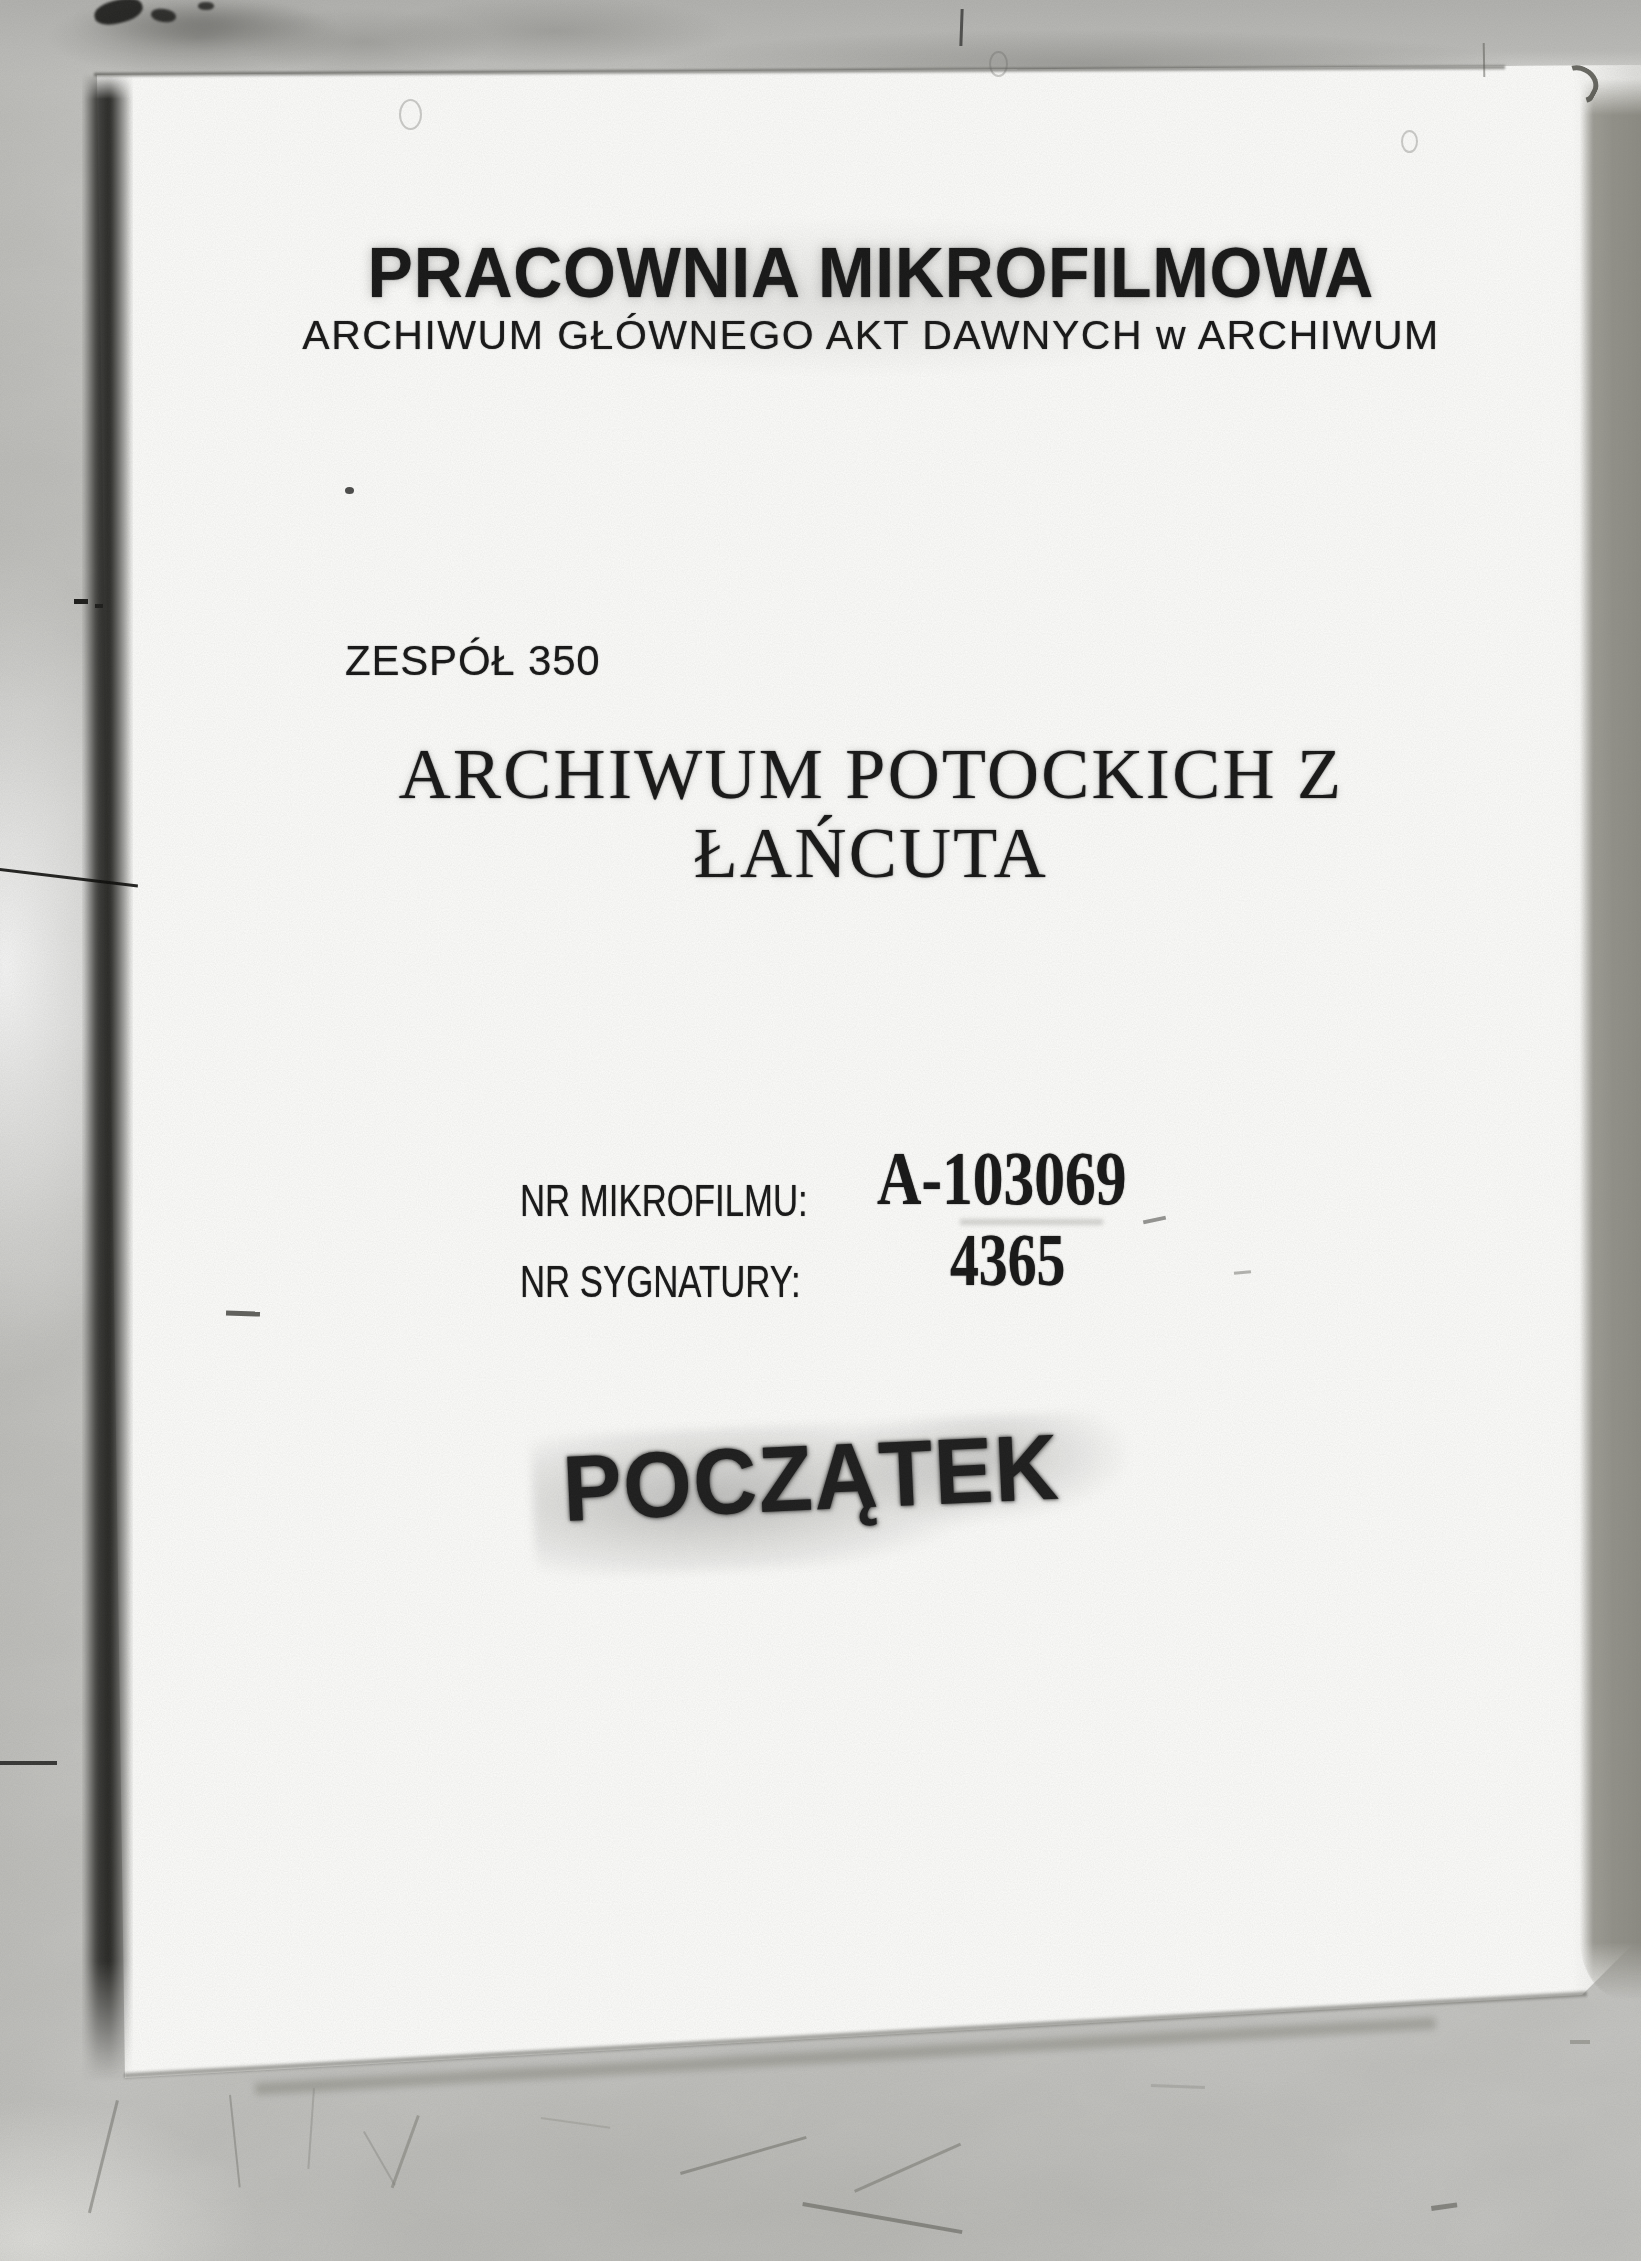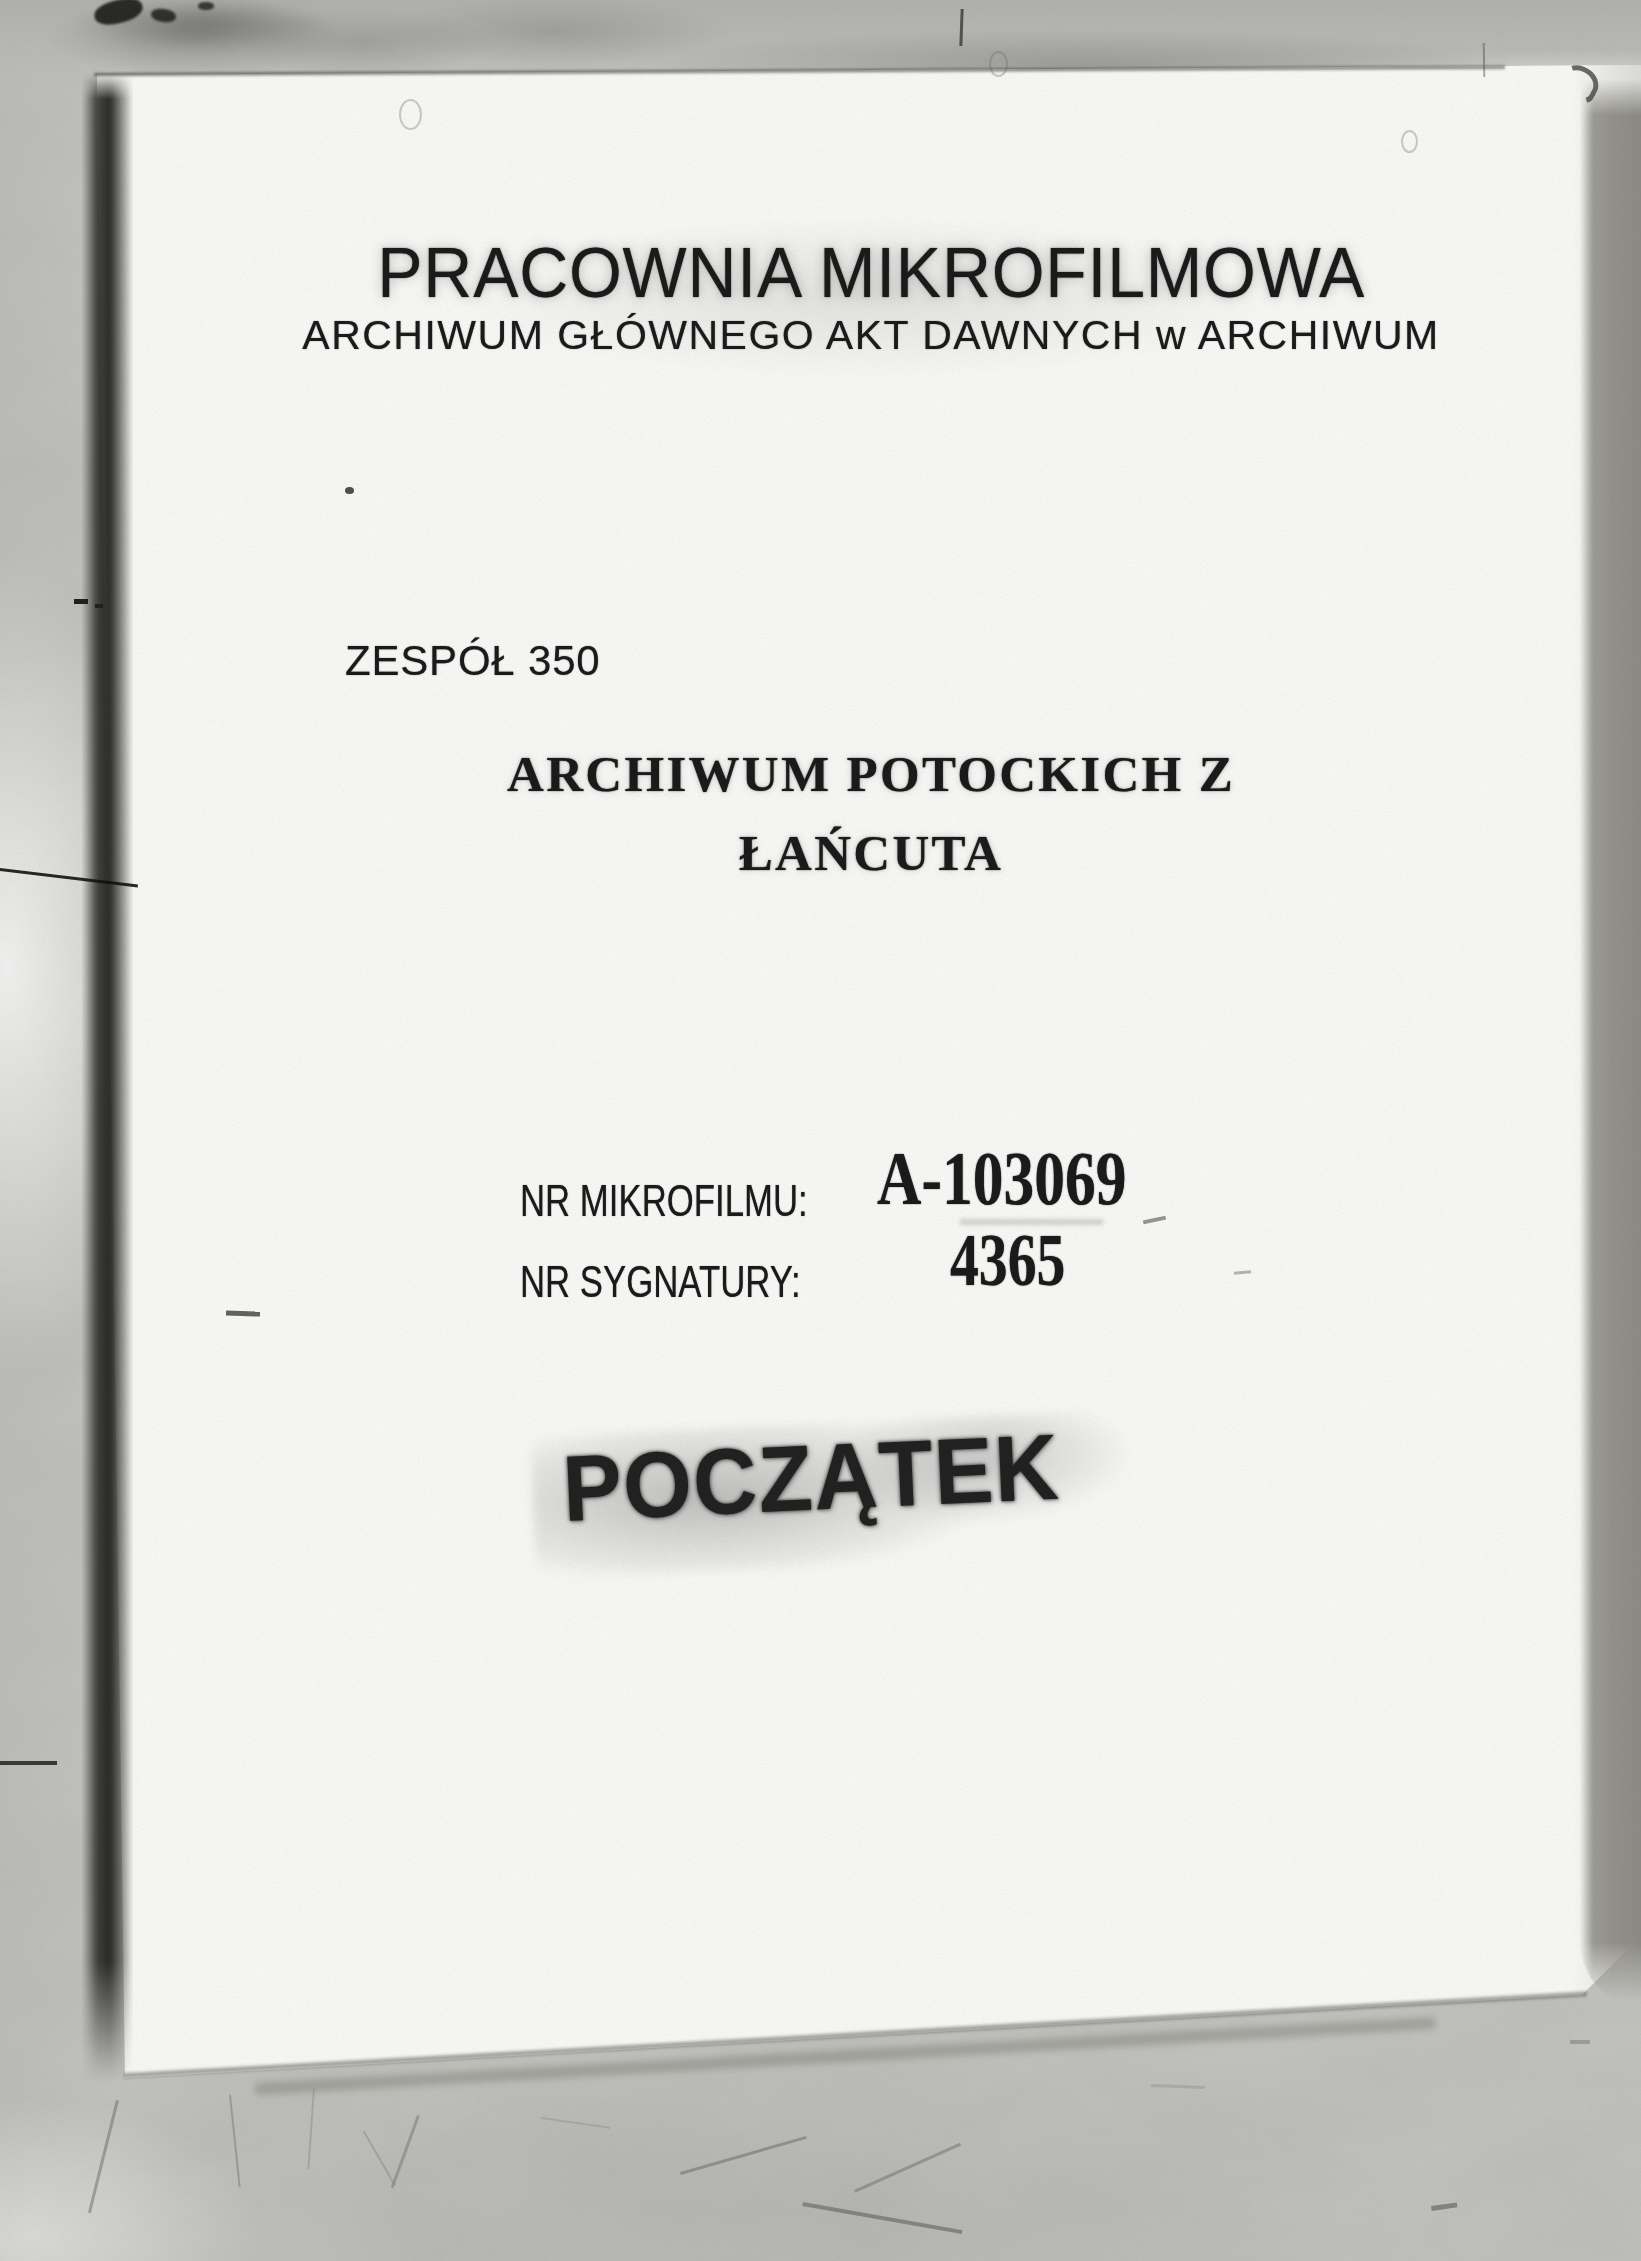--- a/index.html
+++ b/index.html
@@ -76,27 +76,27 @@
   }
   .bottom-smear{
     left:255px;top:2083px;width:1182px;height:11.6px;
     background:rgba(118,118,110,.42);
     transform:rotate(-3.2deg);transform-origin:0 0;filter:blur(3.9px);
   }
 
   
   .txt{color:#161616;white-space:nowrap;line-height:1;text-shadow:0 0 1.2px rgba(25,25,25,.7);}
   .center-block{left:274px;width:1194px;text-align:center;}
-  .hdr-title{top:238px;font-size:70px;font-weight:normal;letter-spacing:0.8px;}
+  .hdr-title{top:238px;font-size:70px;font-weight:bold;letter-spacing:0.8px;}
   .hdr-title .squeeze{position:static;display:inline-block;transform:scaleX(.97);transform-origin:center;
     text-shadow:0 0 1.5px rgba(25,25,25,.8),0 0 12.4px rgba(110,110,108,.45);}
   .hdr-sub{top:315px;font-size:41px;letter-spacing:1.5px;}
   .zespol{left:309px;top:640px;font-size:42px;letter-spacing:0.8px;margin-left:36px;}
   .fonds-title{top:735px;font-family:"Liberation Serif","DejaVu Serif",serif;
-    font-size:51px;font-weight:bold;letter-spacing:2.3px;line-height:79px;
+    font-size:72px;font-weight:normal;letter-spacing:2.3px;line-height:79px;
     text-shadow:0 0 1.5px rgba(25,25,25,.8),0 0 7.7px rgba(120,120,118,.3);}
   .field-label{left:520px;font-size:44px;transform:scaleX(.79);transform-origin:0 0;letter-spacing:0;}
   .fl-1{top:1179px;} .fl-2{top:1260px;}
   .field-value{font-family:"Liberation Serif","DejaVu Serif",serif;font-weight:bold;transform-origin:0 0;
     text-shadow:0 0 1.5px rgba(25,25,25,.85);}
   .fv-1{left:877px;top:1140px;font-size:76px;transform:scaleX(.81);}
   .fv-2{left:950px;top:1223px;font-size:74px;transform:scaleX(.78);}
   .stamp-halo{
     left:533px;top:1423px;width:595px;height:143px;
     background:

